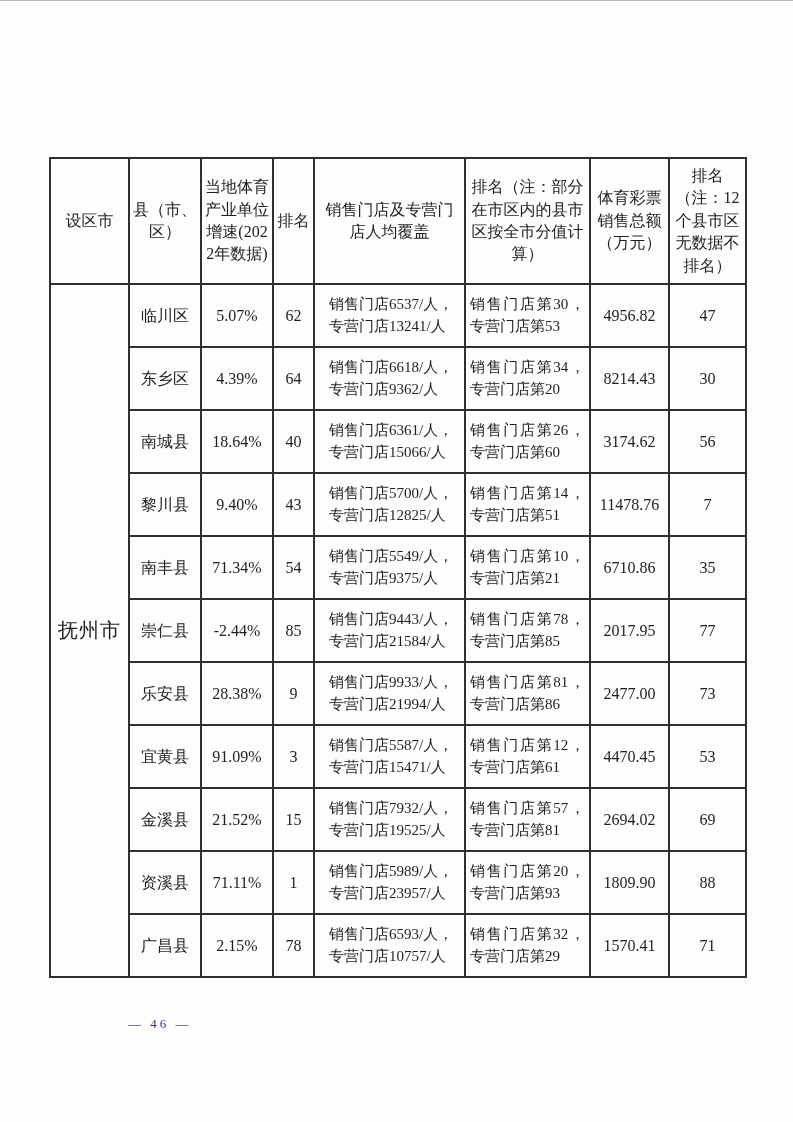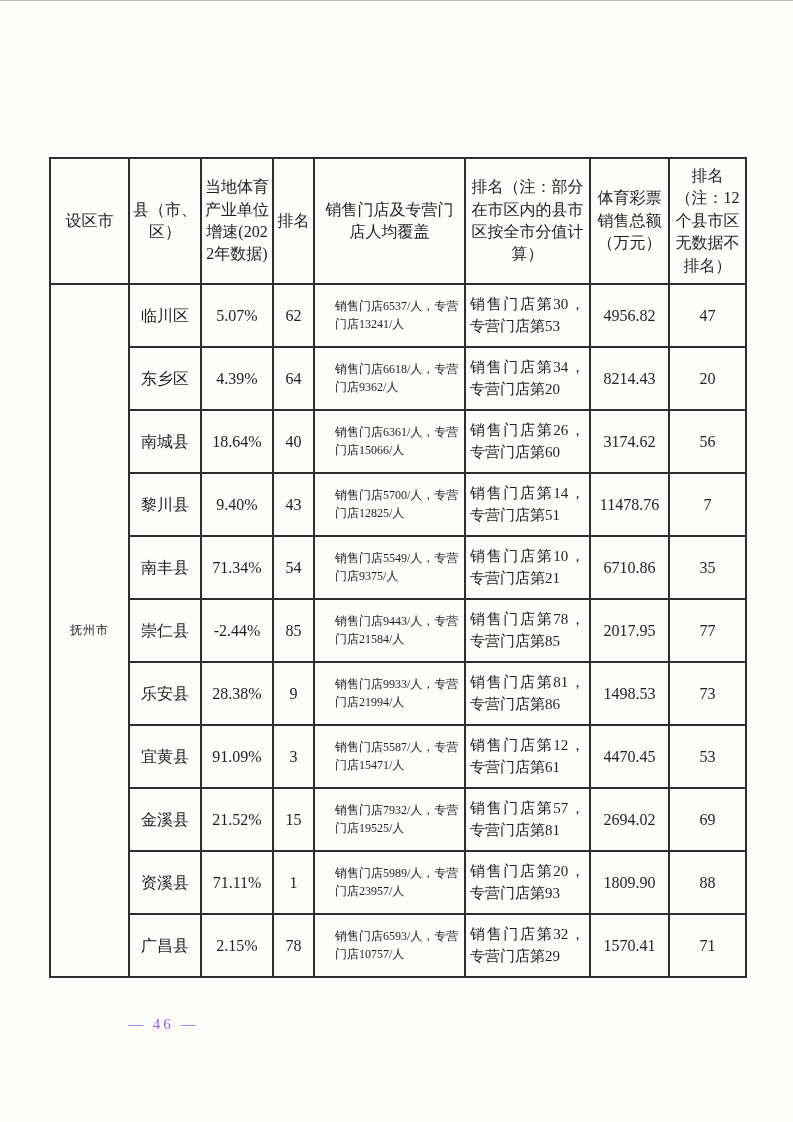--- a/index.html
+++ b/index.html
@@ -42,42 +42,42 @@
     font-weight: normal;
     line-height: 1.35;
     overflow: hidden;
     word-break: break-all;
   }
   .rank-table thead tr { height: 126px; }
   .rank-table tbody tr { height: 63px; }
   .rank-table th { line-height: 1.4; }
   td.cell-left {
     text-align: left;
-    font-size: 12px;
-    padding-left: 20px;
+    font-size: 15px;
+    padding-left: 14px;
     padding-right: 2px;
     line-height: 1.45;
   }
   td.cell-justify {
     text-align: justify;
     text-justify: inter-character;
     font-size: 15px;
     padding-left: 4px;
     padding-right: 4px;
     line-height: 1.45;
     border-radius: 22px;
   }
-  td.city-cell { font-size: 12px; letter-spacing: 1px; }
+  td.city-cell { font-size: 20px; letter-spacing: 1px; }
   .page-footer {
     position: absolute;
     left: 128px;
     top: 1016px;
-    font-size: 15px;
+    font-size: 13px;
     letter-spacing: 3px;
-    color: #8b5cf6;
+    color: #4c1d95;
   }
 </style>
 </head>
 <body>
 
 <div class="page">
   <div class="scan-edge-top"></div>
 
   <table class="rank-table">
     <colgroup>
@@ -113,21 +113,21 @@
         <td>4956.82</td>
         <td>47</td>
       </tr>
       <tr>
         <td>东乡区</td>
         <td>4.39%</td>
         <td>64</td>
         <td class="cell-left">销售门店6618/人，专营门店9362/人</td>
         <td class="cell-justify">销售门店第34，专营门店第20</td>
         <td>8214.43</td>
-        <td>20</td>
+        <td>30</td>
       </tr>
       <tr>
         <td>南城县</td>
         <td>18.64%</td>
         <td>40</td>
         <td class="cell-left">销售门店6361/人，专营门店15066/人</td>
         <td class="cell-justify">销售门店第26，专营门店第60</td>
         <td>3174.62</td>
         <td>56</td>
       </tr>
@@ -157,21 +157,21 @@
         <td class="cell-justify">销售门店第78，专营门店第85</td>
         <td>2017.95</td>
         <td>77</td>
       </tr>
       <tr>
         <td>乐安县</td>
         <td>28.38%</td>
         <td>9</td>
         <td class="cell-left">销售门店9933/人，专营门店21994/人</td>
         <td class="cell-justify">销售门店第81，专营门店第86</td>
-        <td>1498.53</td>
+        <td>2477.00</td>
         <td>73</td>
       </tr>
       <tr>
         <td>宜黄县</td>
         <td>91.09%</td>
         <td>3</td>
         <td class="cell-left">销售门店5587/人，专营门店15471/人</td>
         <td class="cell-justify">销售门店第12，专营门店第61</td>
         <td>4470.45</td>
         <td>53</td>

